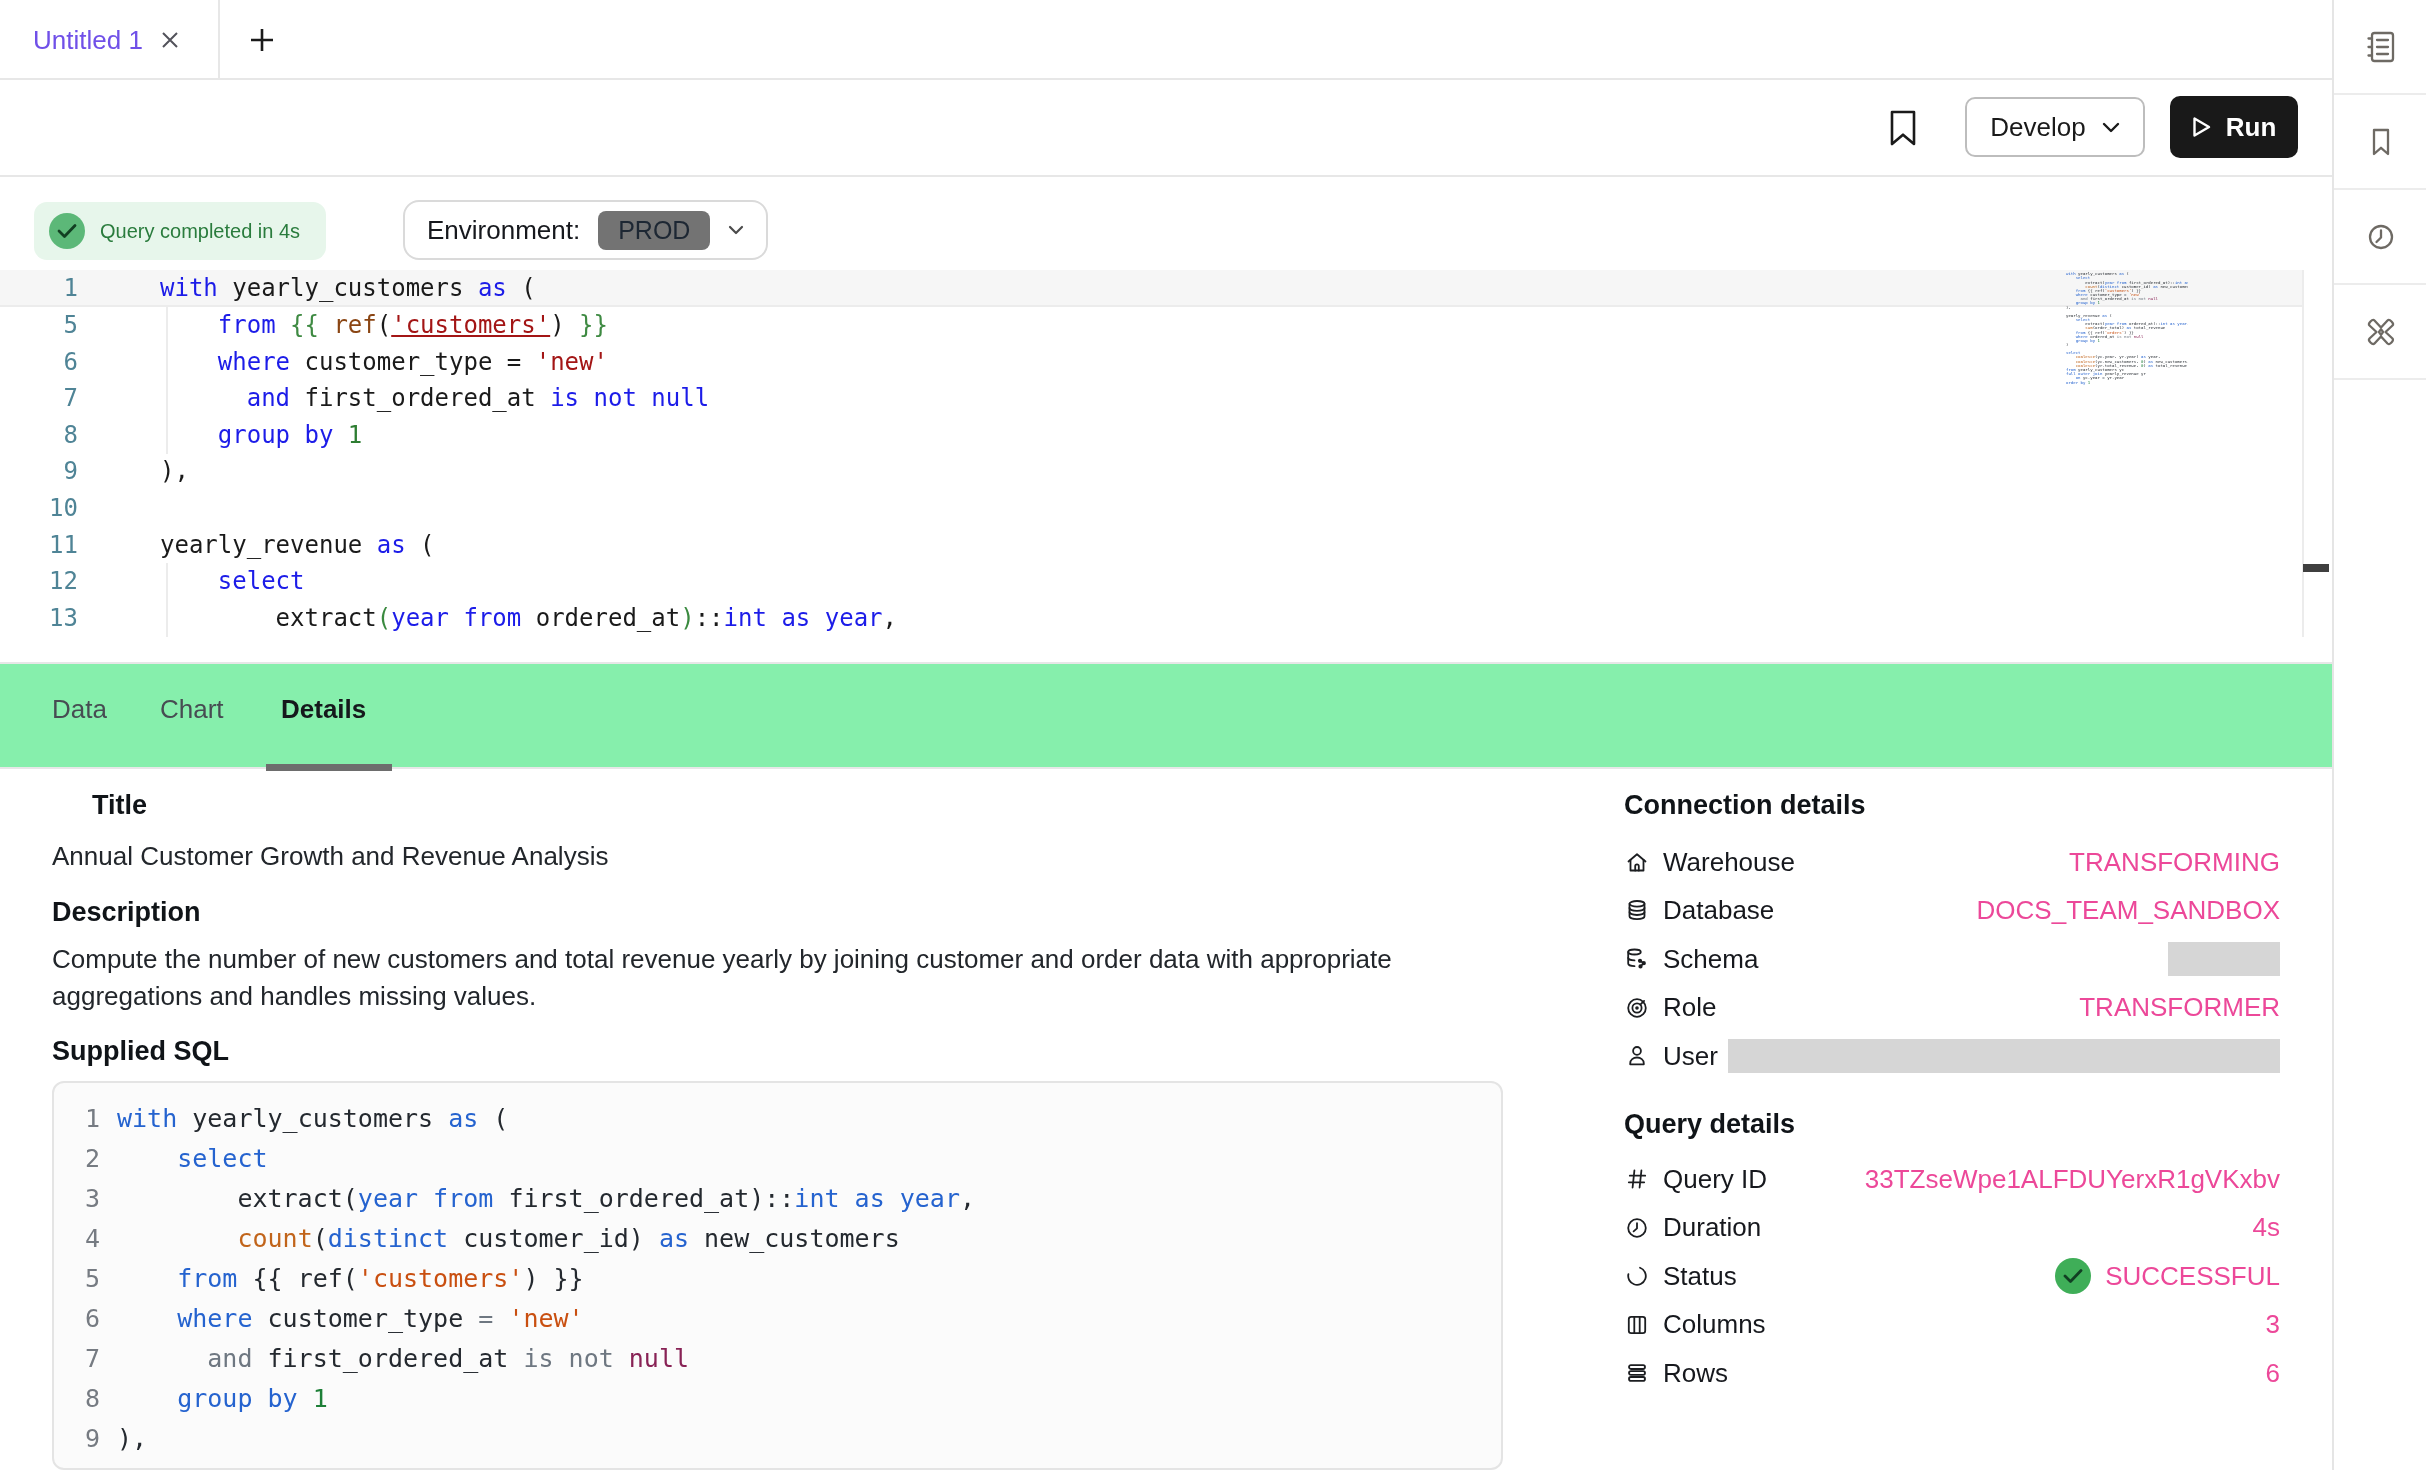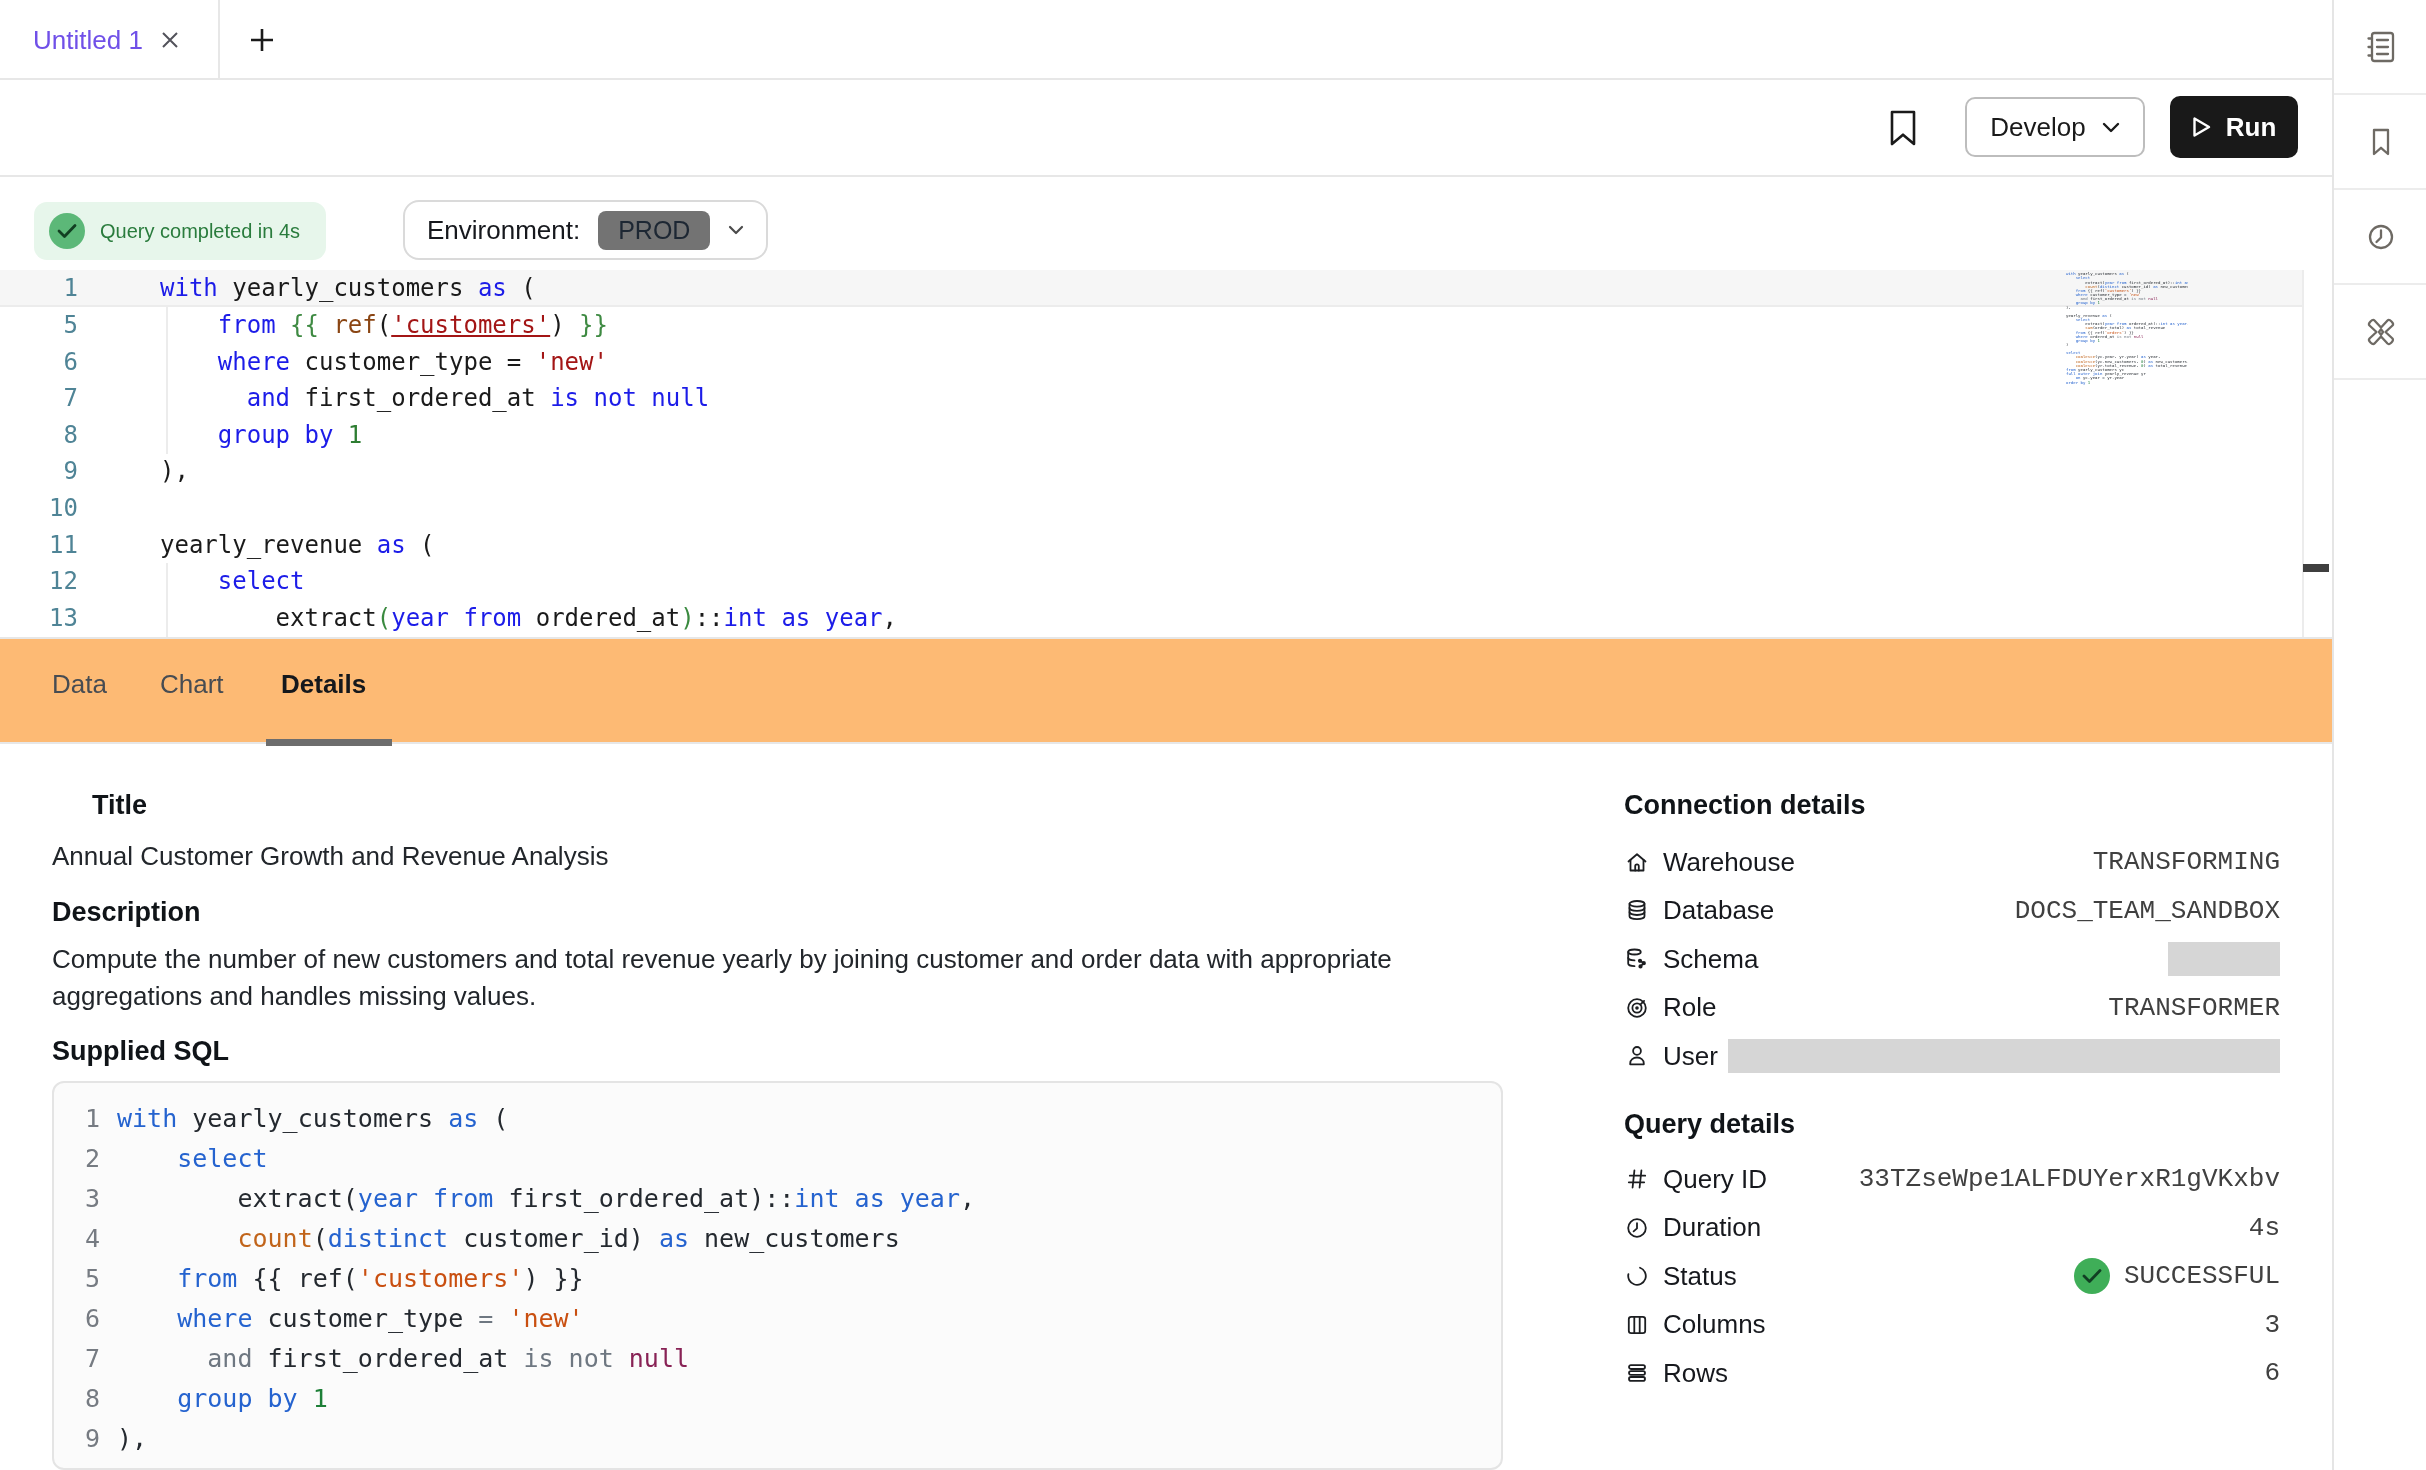--- a/index.html
+++ b/index.html
@@ -50,21 +50,21 @@
   .bk .d { color:#c94f10; } .bk .o { color:#6e7781; } .bk .u { color:#882255; }
   .bk .n { color:#1d7f37; }
 
   #minimap { left:2066px; top:272px; width:122px; height:116px; overflow:hidden; }
   #minimap-inner { transform:scale(0.335); transform-origin:0 0; width:380px;
                    font-family:"DejaVu Sans Mono", monospace; font-size:12px; line-height:12.4px; white-space:pre; }
   #ed-scroll { left:2302px; top:270px; width:28px; height:367px; border-left:2px solid #ececec; background:#fff; }
   #ed-thumb { left:2303px; top:564px; width:26px; height:8px; background:#3f3f3f; }
 
   
-  #result-tabs { left:0; top:637px; width:2332px; height:107px; border-top:2px solid #e7e7e7; border-bottom:2px solid #e7e7e7; background:#fdba74; }
+  #result-tabs { left:0; top:662px; width:2332px; height:107px; border-top:2px solid #e7e7e7; border-bottom:2px solid #e7e7e7; background:#86efac; }
   .rtab { position:absolute; top:30px; font-size:26px; color:#474c52; cursor:pointer; }
   .rtab.active { color:#15181c; font-weight:600; }
   #tab-indicator { left:266px; top:100px; width:126px; height:7px; background:#6d6d6d; }
 
   
   .h2 { font-size:27px; font-weight:700; color:#101418; }
   .body-text { font-size:26px; color:#22262b; }
   #desc-text { width:1400px; line-height:37px; }
 
   #sql-card { left:52px; top:1081px; width:1451px; height:389px; background:#fbfbfb;
@@ -73,21 +73,21 @@
   #sql-card .inner { padding-top:16px; }
   .bk-row { display:grid; grid-template-columns:46px 1fr; height:40px; line-height:40px; white-space:pre; }
   .bk-num { text-align:right; color:#767b82; }
   .bk-code { padding-left:17px; }
 
   
   .panel-h { position:absolute; left:1624px; width:656px; }
   .drow { position:absolute; left:1624px; width:656px; height:48px; display:flex; align-items:center; }
   .drow .ic { width:26px; height:26px; flex:0 0 26px; display:flex; align-items:center; }
   .drow .lbl { font-size:26px; color:#16181d; margin-left:13px; }
-  .drow .val { font-size:26px; color:#404040; margin-left:auto; text-align:right;font-family:Liberation Mono, monospace; }
+  .drow .val { font-size:26px; color:#ec4899; margin-left:auto; text-align:right; }
   .redact { background:#d6d6d6; height:34px; }
   .redact.small { width:112px; margin-left:auto; }
   .redact.wide { flex:1 1 auto; margin-left:10px; }
   .status-val { display:flex; align-items:center; gap:14px; margin-left:auto; }
 
   
   #sidebar { left:2332px; top:0; width:94px; height:1470px; border-left:2px solid #e5e5e5; background:#fff; }
   .sb-cell { width:94px; height:95px; border-bottom:2px solid #ececec; display:flex; align-items:center; justify-content:center; cursor:pointer; }
   svg { display:block; }
 </style>

